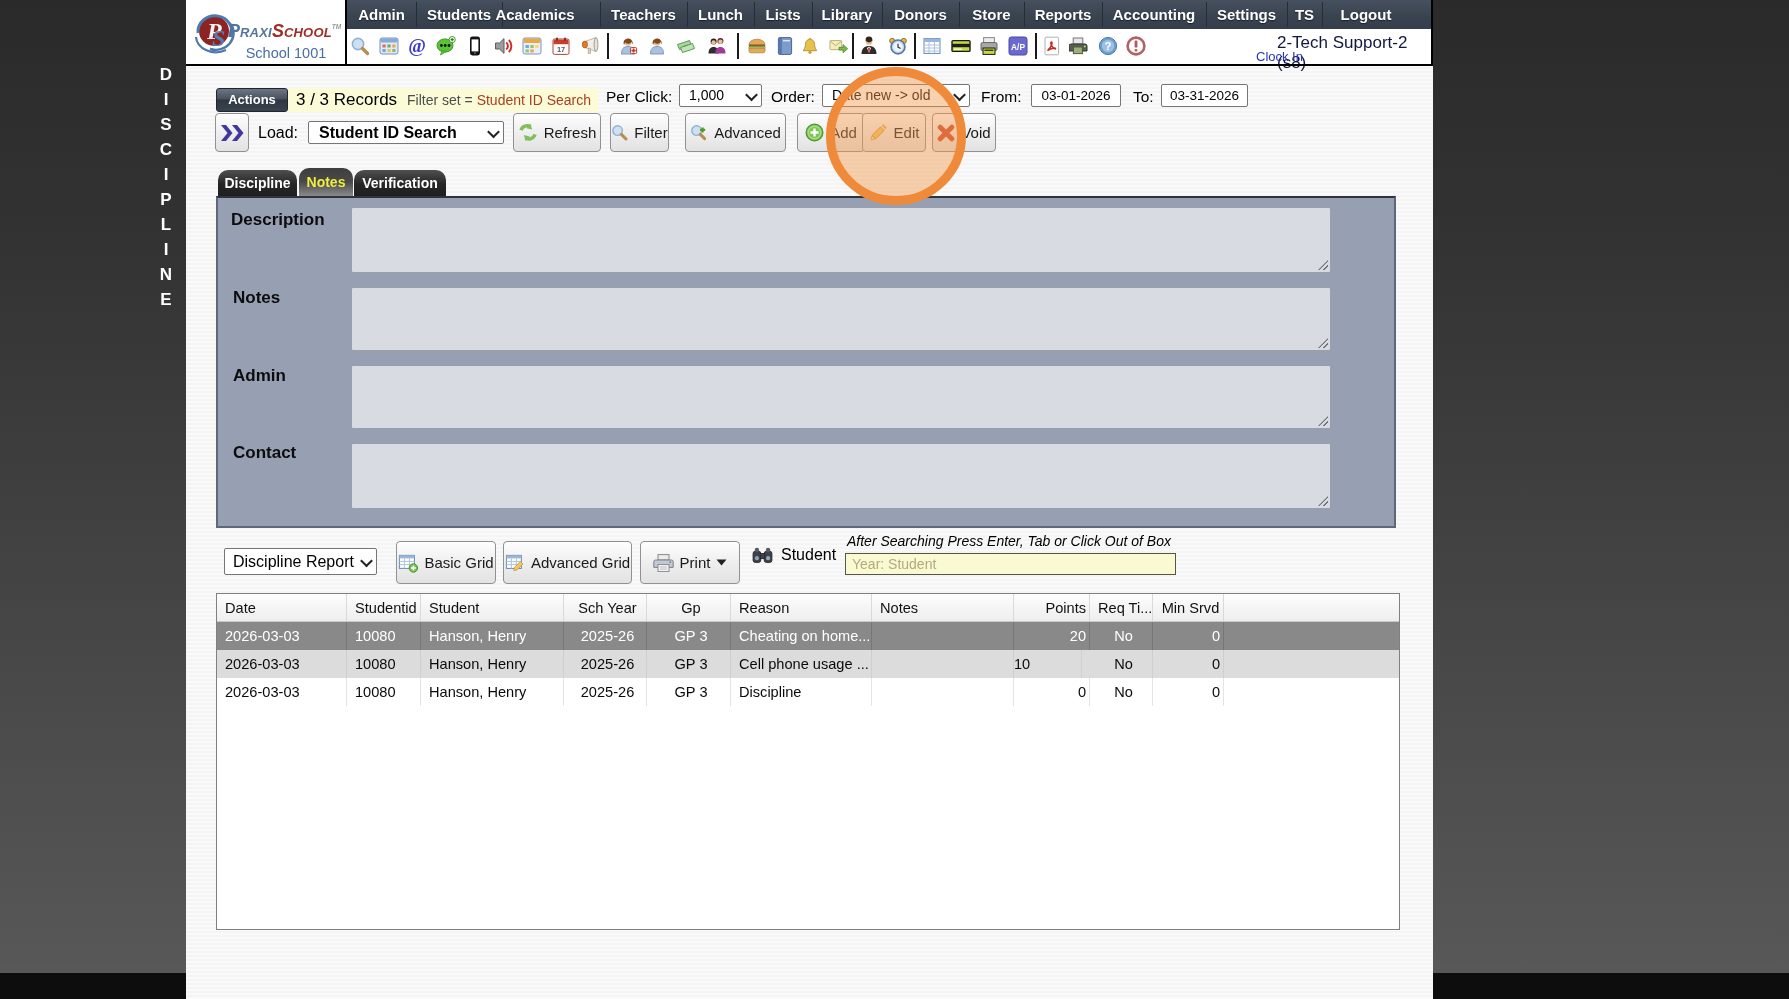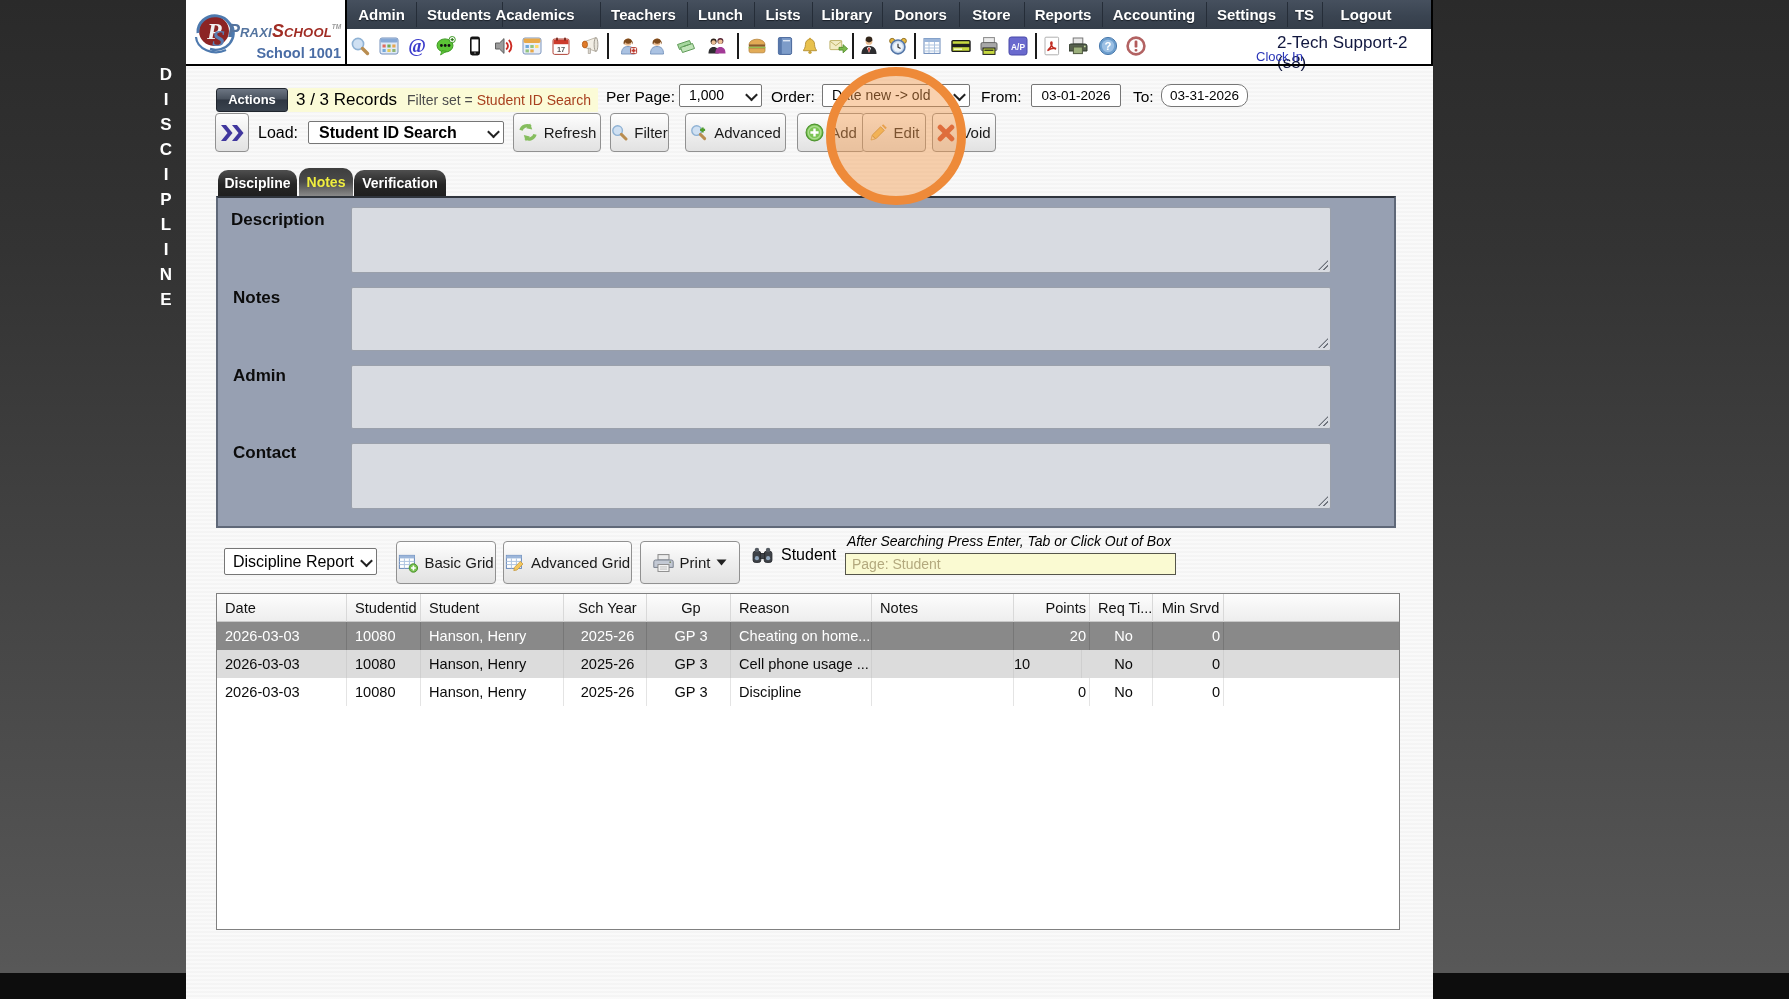--- a/index.html
+++ b/index.html
@@ -93,21 +93,21 @@
       <circle cx="23" cy="24" r="15" fill="#8c2424"></circle>
       <path d="M7,26 a17,16 0 1 1 33,4" fill="none" stroke="#4d79ae" stroke-width="3"></path>
       <path d="M40,17 a18,17 0 0 1 -21,25" fill="none" stroke="#4d79ae" stroke-width="2.4"></path>
       <path d="M5,30 a20,16 0 0 0 30,13" fill="none" stroke="#4d79ae" stroke-width="2.2"></path>
       <text x="16" y="32" font-family="Liberation Serif, serif" font-style="italic" font-weight="bold" font-size="24" fill="#f2f2f2">P</text>
       <text x="21" y="39" font-family="Liberation Serif, serif" font-style="italic" font-weight="bold" font-size="24" fill="#5a7db1">S</text>
     </svg>
     <div style="position:absolute;left:42px;top:21px;white-space:nowrap;font-style:italic;font-weight:bold;">
       <span style="font-size:18px;color:#54749f;">P</span><span style="font-size:13px;color:#54749f;letter-spacing:.2px;">RAXI</span><span style="font-size:18px;color:#a02c24;">S</span><span style="font-size:13px;color:#a02c24;letter-spacing:.2px;">CHOOL</span><span style="font-size:6.5px;color:#999;vertical-align:8px;">TM</span>
     </div>
-    <div style="position:absolute;left:45px;top:45px;width:110px;text-align:right;font-size:14.5px;font-weight:bold;color:#4a6da5;">School 1001</div>
+    <div style="position:absolute;left:45px;top:45px;width:110px;text-align:center;font-size:14.5px;font-weight:normal;color:#4a6da5;">School 1001</div>
   </div>
   <div id="nav">
     <span class="nav-item" style="left:34.5px;">Admin</span>
 <span class="nav-sep" style="left:69px;"></span>
     <span class="nav-item" style="left:112px;">Students</span>
 <span class="nav-sep" style="left:155px;"></span>
     <span class="nav-item" style="left:188px;">Academics</span>
 <span class="nav-sep" style="left:253px;"></span>
     <span class="nav-item" style="left:296.5px;">Teachers</span>
 <span class="nav-sep" style="left:340px;"></span>
@@ -298,28 +298,28 @@
   </div>
   <div id="whoami">2-Tech Support-2 (s8)</div>
   <div id="clockin">Clock In</div>
   <div id="blackline"></div>
   <div style="position:absolute;left:1431px;top:0;width:2px;height:66px;background:#000;"></div>
 
   <div id="yellowband"></div>
   <div id="btn-actions">Actions</div>
   <div id="rectext">3 / 3 Records</div>
   <div id="filterset">Filter set = <b>Student ID Search</b></div>
-  <div class="lbl" style="left:606px; top:88px;">Per Page:</div>
+  <div class="lbl" style="left:606px; top:88px;">Per Click:</div>
   <div class="sel" style="left:679px; top:84px; width:83px; height:23px; line-height:21px; padding-left:9px;">1,000<span class="car"></span></div>
   <div class="lbl" style="left:771px; top:88px;">Order:</div>
   <div class="sel" style="left:822px; top:84px; width:148px; height:23px; line-height:21px; padding-left:9px;">Date new -&gt; old<span class="car"></span></div>
   <div class="lbl" style="left:981px; top:88px;">From:</div>
   <div class="inp" style="left:1031px; top:84px; width:90px; height:23px; line-height:21px;">03-01-2026</div>
   <div class="lbl" style="left:1133px; top:88px;">To:</div>
-  <div class="inp" style="left:1161px; top:84px; width:87px; height:23px; line-height:21px;border-radius:10px;">03-31-2026</div>
+  <div class="inp" style="left:1161px; top:84px; width:87px; height:23px; line-height:21px;">03-31-2026</div>
 
   <div class="btn" id="btn-chev" style="left:215px; top:113px; width:34px; height:39px;">
     <svg width="26" height="22" viewBox="0 0 26 22">
         <polygon points="2,3 7,3 13.5,11 7,19 2,19 8.5,11" fill="#41379e"></polygon>
         <polygon points="13,3 18,3 24.5,11 18,19 13,19 19.5,11" fill="#41379e"></polygon>
       </svg>
   </div>
   <div class="lbl" style="left:258px; top:124px; font-size:16px;">Load:</div>
   <div class="sel" style="left:308px; top:121px; width:196px; height:23px; line-height:21px; padding-left:10px; font-size:16px; font-weight:bold;">Student ID Search<span class="car"></span></div>
   <div class="btn" style="left:513px; top:113px; width:88px; height:39px;" id="btn-refresh">
@@ -432,21 +432,21 @@
         <rect x="14" y="5" width="9" height="13" rx="2.6" fill="#3e4248" stroke="#23262a"></rect>
         <rect x="9.4" y="7.6" width="5.2" height="6" fill="#3e4248" stroke="#23262a"></rect>
         <circle cx="5.5" cy="3.6" r="2.6" fill="#555b62"></circle>
         <circle cx="18.5" cy="3.6" r="2.6" fill="#555b62"></circle>
         <circle cx="5.5" cy="13" r="2.4" fill="#8da4bc"></circle>
         <circle cx="18.5" cy="13" r="2.4" fill="#8da4bc"></circle>
       </svg>
   </div>
   <div class="lbl" style="left:781px; top:546px; font-size:16px;">Student</div>
   <div id="hint">After Searching Press Enter, Tab or Click Out of Box</div>
-  <div id="stu-inp">Page: Student</div>
+  <div id="stu-inp">Year: Student</div>
 
   <div id="grid">
     <div class="grow" id="ghead">
       <div class="gcell" style="left:0;width:130px;">Date</div>
       <div class="gcell" style="left:130px;width:74px;">Studentid</div>
       <div class="gcell" style="left:204px;width:143px;">Student</div>
       <div class="gcell" style="left:347px;width:83px;text-align:center;">Sch Year</div>
       <div class="gcell" style="left:430px;width:84px;text-align:center;">Gp</div>
       <div class="gcell" style="left:514px;width:141px;">Reason</div>
       <div class="gcell" style="left:655px;width:142px;">Notes</div>

